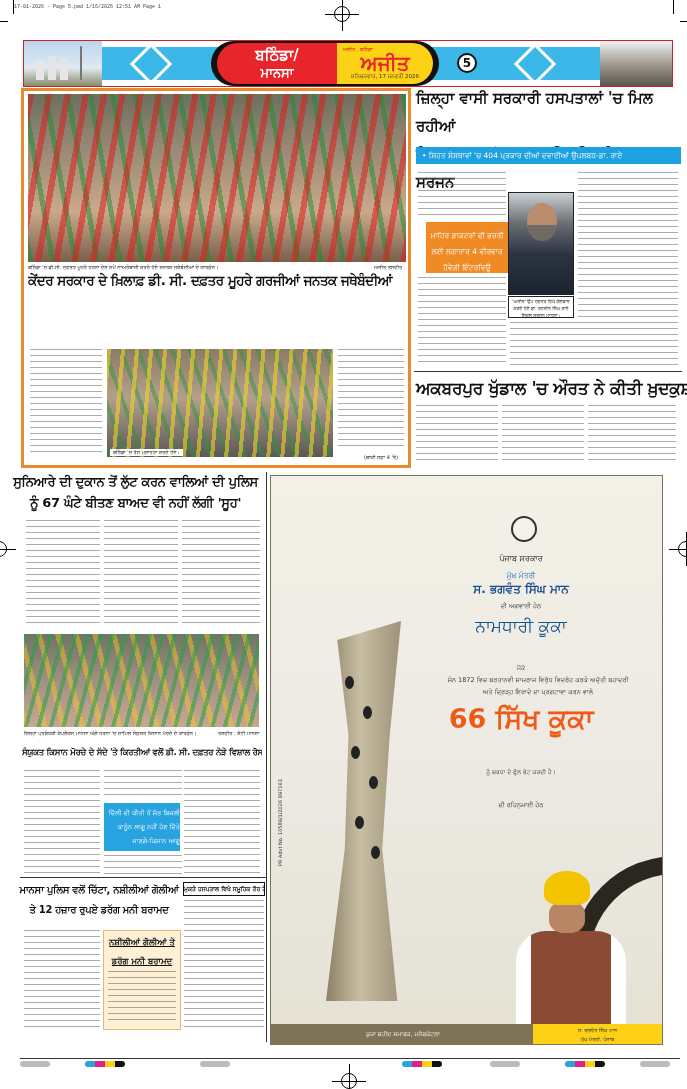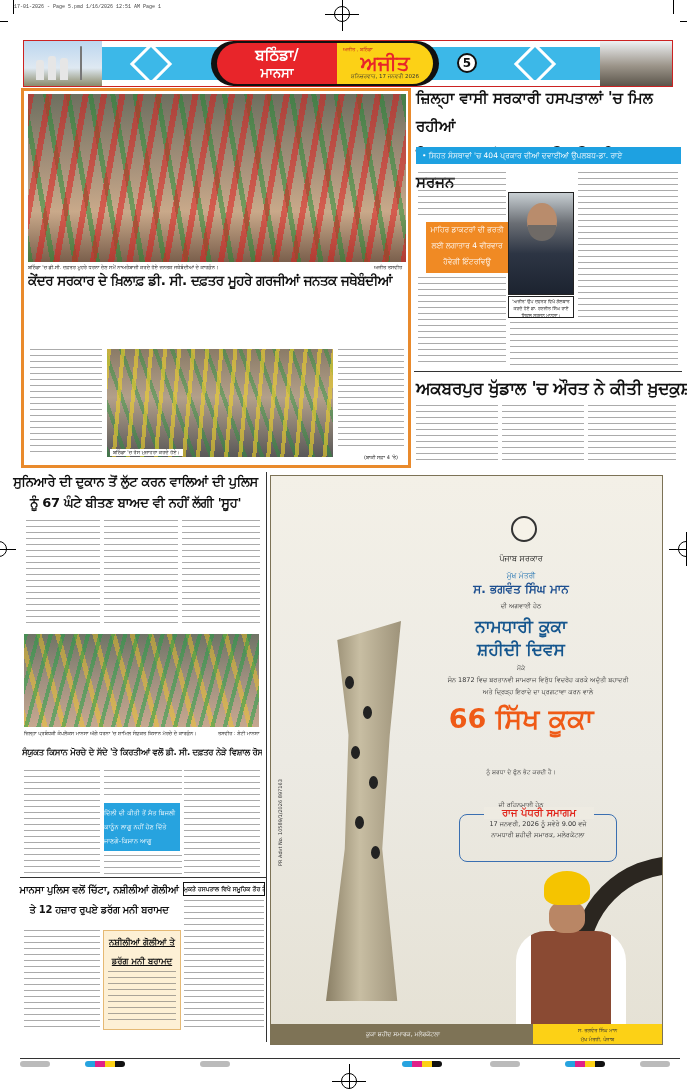--- a/index.html
+++ b/index.html
@@ -36,38 +36,38 @@
 .hl-big{position:absolute;font-weight:bold;color:#111;white-space:nowrap;letter-spacing:-0.5px}
 .orange-bar{position:absolute;left:4px;width:378px;height:18px;background:#f08a24;color:#fff;font-size:10px;font-weight:bold;line-height:18px;text-align:center}
 .txt{position:absolute;background:repeating-linear-gradient(180deg,#666 0 1px,transparent 1px 6px);opacity:.55}
 .photo2{position:absolute;left:83px;top:258px;width:226px;height:108px;background:
  repeating-linear-gradient(95deg,rgba(240,210,40,.6) 0 4px,transparent 4px 14px),
  repeating-linear-gradient(70deg,rgba(40,150,60,.45) 0 4px,transparent 4px 16px),
  linear-gradient(180deg,#8a7b67 0%,#b3a08a 45%,#595858 100%)}
 
 .rt-head{position:absolute;left:416px;top:84px;width:265px;font-size:15px;font-weight:bold;line-height:28px;color:#111}
 .blue-bar{position:absolute;left:416px;top:147px;width:265px;height:17px;background:#1ea1e1;color:#fff;font-size:7.5px;line-height:17px;padding-left:6px;white-space:nowrap;overflow:hidden}
-.quote-box{position:absolute;left:426px;top:222px;width:82px;height:51px;background:#f08a24;color:#fff;font-size:7.5px;text-align:center;line-height:16px;padding-top:0}
+.quote-box{position:absolute;left:426px;top:222px;width:82px;height:51px;background:#f08a24;color:#fff;font-size:7.5px;text-align:center;line-height:16px;padding-top:6px}
 .portrait{position:absolute;left:508px;top:192px;width:66px;height:103px;background:linear-gradient(180deg,#c8cfd3 0%,#6a6e74 30%,#2d3544 60%,#1c2330 100%);border:1px solid #222}
 .portrait .face{position:absolute;left:18px;top:10px;width:30px;height:36px;border-radius:50%;background:#b98c6c}
 .portrait .beard{position:absolute;left:19px;top:32px;width:28px;height:16px;border-radius:0 0 14px 14px;background:#6f6a66}
 .pcap{position:absolute;left:508px;top:296px;width:66px;height:22px;border:1px solid #222;font-size:4.5px;line-height:7px;padding:1px;text-align:center;background:#fff}
 .hl-mid{position:absolute;left:416px;top:378px;font-size:17px;font-weight:bold;white-space:nowrap;letter-spacing:-.3px}
 
 .ad{position:absolute;left:270px;top:475px;width:393px;height:570px;border:1px solid #7c7256;background:linear-gradient(180deg,#f3f0e7 0%,#eceae3 50%,#e5e1d4 100%);overflow:hidden}
 .tower{position:absolute;left:55px;top:145px;width:75px;height:380px;background:linear-gradient(90deg,#8b8066,#c8bea3 45%,#9e937a);clip-path:polygon(15% 5%,100% 0%,85% 30%,75% 60%,95% 100%,0% 100%,25% 60%,30% 30%)}
 .hole{position:absolute;width:9px;height:13px;border-radius:50%;background:#222}
 .arch{position:absolute;left:300px;top:380px;width:210px;height:210px;border-radius:50%;border:18px solid #2b2620;background:transparent}
 .ad-text{position:absolute;left:120px;width:260px;text-align:center}
 .emblem{position:absolute;left:240px;top:40px;width:26px;height:26px;border-radius:50%;border:2px solid #333;background:#f6f2e8}
 .t-gov{top:78px;font-size:8px;color:#111}
 .t-cm{top:95px;font-size:7.5px;color:#1c6fb0}
 .t-cmname{top:106px;font-size:12px;font-weight:bold;color:#1c4e8f}
 .t-under{top:126px;font-size:6.5px;color:#333}
-.t-event1{top:140px;font-size:17px;font-weight:bold;color:#15568e}
+.t-event1{top:140px;font-size:17px;font-weight:normal;color:#15568e}
 .t-event2{top:163px;font-size:17px;font-weight:bold;color:#15568e}
 .t-mele{top:188px;font-size:6px;color:#333}
 .t-desc{top:198px;font-size:6.5px;color:#333;line-height:12px}
 .t-big1{top:228px;font-size:27px;font-weight:bold;color:#ef5a16;line-height:30px}
 .t-big2{top:262px;font-size:22px;font-weight:bold;color:#f3a21b}
 .t-tribute{top:292px;font-size:6px;color:#333}
 .t-guru{top:305px;font-size:12px;font-weight:bold;color:#1c4e8f}
 .t-guide{top:325px;font-size:6.5px;color:#333}
 .sam-box{position:absolute;left:188px;top:338px;width:158px;height:48px;border:1.5px solid #3a6fb1;border-radius:8px;text-align:center}
 .sam-title{display:block;font-size:10px;font-weight:bold;color:#e1261c;margin-top:-8px;background:#eeebe2;width:110px;margin-left:24px}
@@ -78,21 +78,21 @@
 .cm-photo .body{position:absolute;left:10px;top:60px;width:110px;height:120px;border-radius:30px 30px 0 0;background:linear-gradient(90deg,#fff 0 14%,#8a4a33 14% 86%,#fff 86%)}
 .foot-left{position:absolute;left:0;bottom:0;width:264px;height:20px;background:#7e7356;color:#fff;font-size:6px;line-height:20px;text-align:center}
 .foot-right{position:absolute;right:0;bottom:0;width:129px;height:20px;background:#fcd116;color:#333;font-size:5px;line-height:9px;text-align:center;padding-top:2px}
 .pr{position:absolute;left:6px;top:390px;font-size:5px;color:#333;transform:rotate(-90deg);transform-origin:left top;white-space:nowrap}
 
 .hl-left{position:absolute;left:8px;width:255px;font-weight:bold;text-align:center;white-space:nowrap;letter-spacing:-.3px}
 .photo3{position:absolute;left:24px;top:634px;width:235px;height:93px;background:
  repeating-linear-gradient(105deg,rgba(40,160,70,.55) 0 4px,transparent 4px 12px),
  repeating-linear-gradient(75deg,rgba(245,200,30,.45) 0 5px,transparent 5px 18px),
  linear-gradient(180deg,#6f7466 0%,#a09080 50%,#c7a890 100%)}
-.blue-quote{position:absolute;left:104px;top:803px;width:76px;height:48px;background:#27a3df;color:#fff;font-size:6.5px;text-align:left;line-height:14px;padding-top:3px}
+.blue-quote{position:absolute;left:104px;top:803px;width:76px;height:48px;background:#27a3df;color:#fff;font-size:6.5px;text-align:right;line-height:14px;padding-top:3px}
 .yel-box{position:absolute;left:103px;top:930px;width:78px;height:100px;background:#fdf0d5;border:1px solid #e5b974}
 .yel-box .h{display:block;text-align:center;font-size:8.5px;font-weight:bold;text-decoration:underline;line-height:16px;margin-top:3px}
 .side-brief-title{position:absolute;left:183px;top:882px;width:82px;height:14px;border:1px solid #111;font-size:6px;font-weight:bold;line-height:12px;text-align:center;white-space:nowrap;overflow:hidden}
 .vline{position:absolute;background:#333}
 .hline{position:absolute;background:#333}
 .colorbar{position:absolute;height:6px;border-radius:3px}
 </style>
 </head>
 <body>
 
@@ -203,31 +203,25 @@
     <div class="hole" style="left:98px;top:300px"></div>
   <div class="hole" style="left:84px;top:340px"></div>
     <div class="hole" style="left:100px;top:370px"></div>
   <div class="arch"></div>
   <div class="emblem"></div>
   <div class="ad-text t-gov">ਪੰਜਾਬ ਸਰਕਾਰ</div>
   <div class="ad-text t-cm">ਮੁੱਖ ਮੰਤਰੀ</div>
   <div class="ad-text t-cmname">ਸ. ਭਗਵੰਤ ਸਿੰਘ ਮਾਨ</div>
   <div class="ad-text t-under">ਦੀ ਅਗਵਾਈ ਹੇਠ</div>
   <div class="ad-text t-event1">ਨਾਮਧਾਰੀ ਕੂਕਾ</div>
-  <div class="ad-text t-event2">ਸ਼ਹੀਦੀ ਦਿਵਸ</div>
   <div class="ad-text t-mele">ਮੌਕੇ</div>
   <div class="ad-text t-desc" style="left:172px;width:190px">ਸੰਨ 1872 ਵਿਚ ਬਰਤਾਨਵੀ ਸਾਮਰਾਜ ਵਿਰੁੱਧ ਵਿਦਰੋਹ ਕਰਕੇ ਅਦੁੱਤੀ ਬਹਾਦਰੀ ਅਤੇ ਦ੍ਰਿੜ੍ਹ ਇਰਾਦੇ ਦਾ ਪ੍ਰਗਟਾਵਾ ਕਰਨ ਵਾਲੇ</div>
   <div class="ad-text t-big1">66 ਸਿੱਖ ਕੂਕਾ</div>
   <div class="ad-text t-tribute">ਨੂੰ ਸ਼ਰਧਾ ਦੇ ਫੁੱਲ ਭੇਟ ਕਰਦੀ ਹੈ।</div>
   <div class="ad-text t-guide">ਦੀ ਰਹਿਨੁਮਾਈ ਹੇਠ</div>
-  <div class="sam-box">
-    <span class="sam-title">ਰਾਜ ਪੱਧਰੀ ਸਮਾਗਮ</span>
-    <span class="sam-line">17 ਜਨਵਰੀ, 2026 ਨੂੰ ਸਵੇਰੇ 9.00 ਵਜੇ</span>
-    <span class="sam-line">ਨਾਮਧਾਰੀ ਸ਼ਹੀਦੀ ਸਮਾਰਕ, ਮਲੇਰਕੋਟਲਾ</span>
-  </div>
   <div class="cm-photo">
     <div class="body"></div>
       <div class="face"></div>
       <div class="turban"></div>
   </div>
   <div class="pr">PR Advt No. 10589/1/2026 897163</div>
   <div class="foot-left">ਕੂਕਾ ਸ਼ਹੀਦ ਸਮਾਰਕ, ਮਲੇਰਕੋਟਲਾ</div>
   <div class="foot-right">
     <div>ਸ. ਭਗਵੰਤ ਸਿੰਘ ਮਾਨ</div>
     <div>ਮੁੱਖ ਮੰਤਰੀ, ਪੰਜਾਬ</div>

